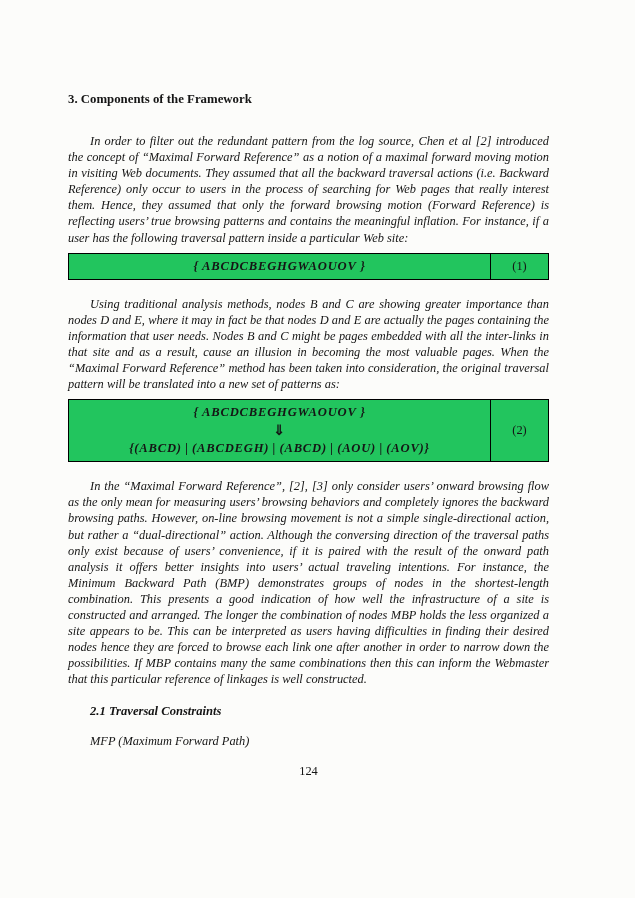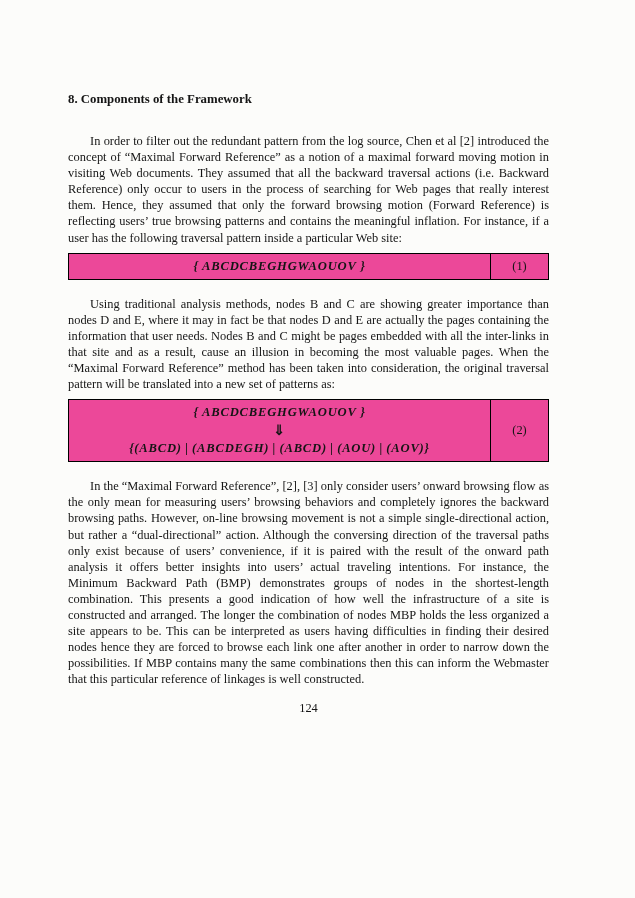--- a/index.html
+++ b/index.html
@@ -26,28 +26,29 @@
     font-weight: bold;
     margin: 0 0 26px 0;
     line-height: 15px;
   }
   .para {
     font-size: 12.4px;
     line-height: 16.1px;
     text-align: justify;
     text-indent: 22px;
     margin: 0;
+    font-style: italic;
   }
   .para + .para { margin-top: 12px; }
   .para.tight { margin-top: 12px; }
   .eqbox {
     display: flex;
     border: 1.6px solid #000;
     margin: 7px 0 16px 0;
-    background: #ec4899;
+    background: #22c55e;
   }
   .eq-left {
     flex: 1;
     display: flex;
     flex-direction: column;
     justify-content: center;
     align-items: center;
     padding: 3px 0;
   }
   .eq-expr {
@@ -83,21 +84,21 @@
     text-align: center;
     font-size: 12.4px;
     margin-top: 14px;
   }
 </style>
 </head>
 <body>
 
 <div class="page">
 
-  <h2 class="section-heading">8. Components of the Framework</h2>
+  <h2 class="section-heading">3. Components of the Framework</h2>
 
   <p class="para">In order to filter out the redundant pattern from the log source, Chen et al [2] introduced the concept of “Maximal Forward Reference” as a notion of a maximal forward moving motion in visiting Web documents. They assumed that all the backward traversal actions (i.e. Backward Reference) only occur to users in the process of searching for Web pages that really interest them. Hence, they assumed that only the forward browsing motion (Forward Reference) is reflecting users’ true browsing patterns and contains the meaningful inflation. For instance, if a user has the following traversal pattern inside a particular Web site:</p>
 
   <div class="eqbox">
     <div class="eq-left">
       <div class="eq-expr">{ ABCDCBEGHGWAOUOV }</div>
     </div>
     <div class="eq-right">(1)</div>
   </div>
 
@@ -108,19 +109,21 @@
       <div class="eq-expr">{ ABCDCBEGHGWAOUOV }</div>
       <div class="eq-expr eq-arrow">⇓</div>
       <div class="eq-expr">{(ABCD) | (ABCDEGH) | (ABCD) | (AOU) | (AOV)}</div>
     </div>
     <div class="eq-right">(2)</div>
   </div>
 
 
   <p class="para">In the “Maximal Forward Reference”, [2], [3] only consider users’ onward browsing flow as the only mean for measuring users’ browsing behaviors and completely ignores the backward browsing paths. However, on-line browsing movement is not a simple single-directional action, but rather a “dual-directional” action. Although the conversing direction of the traversal paths only exist because of users’ convenience, if it is paired with the result of the onward path analysis it offers better insights into users’ actual traveling intentions. For instance, the Minimum Backward Path (BMP) demonstrates groups of nodes in the shortest-length combination. This presents a good indication of how well the infrastructure of a site is constructed and arranged. The longer the combination of nodes MBP holds the less organized a site appears to be. This can be interpreted as users having difficulties in finding their desired nodes hence they are forced to browse each link one after another in order to narrow down the possibilities. If MBP contains many the same combinations then this can inform the Webmaster that this particular reference of linkages is well constructed.</p>
 
+  <h3 class="subsection-heading">2.1 Traversal Constraints</h3>
 
 
+  <p class="para">MFP (Maximum Forward Path)</p>
 
 
   <div class="page-number">124</div>
 
 </div>
 
 </body></html>

